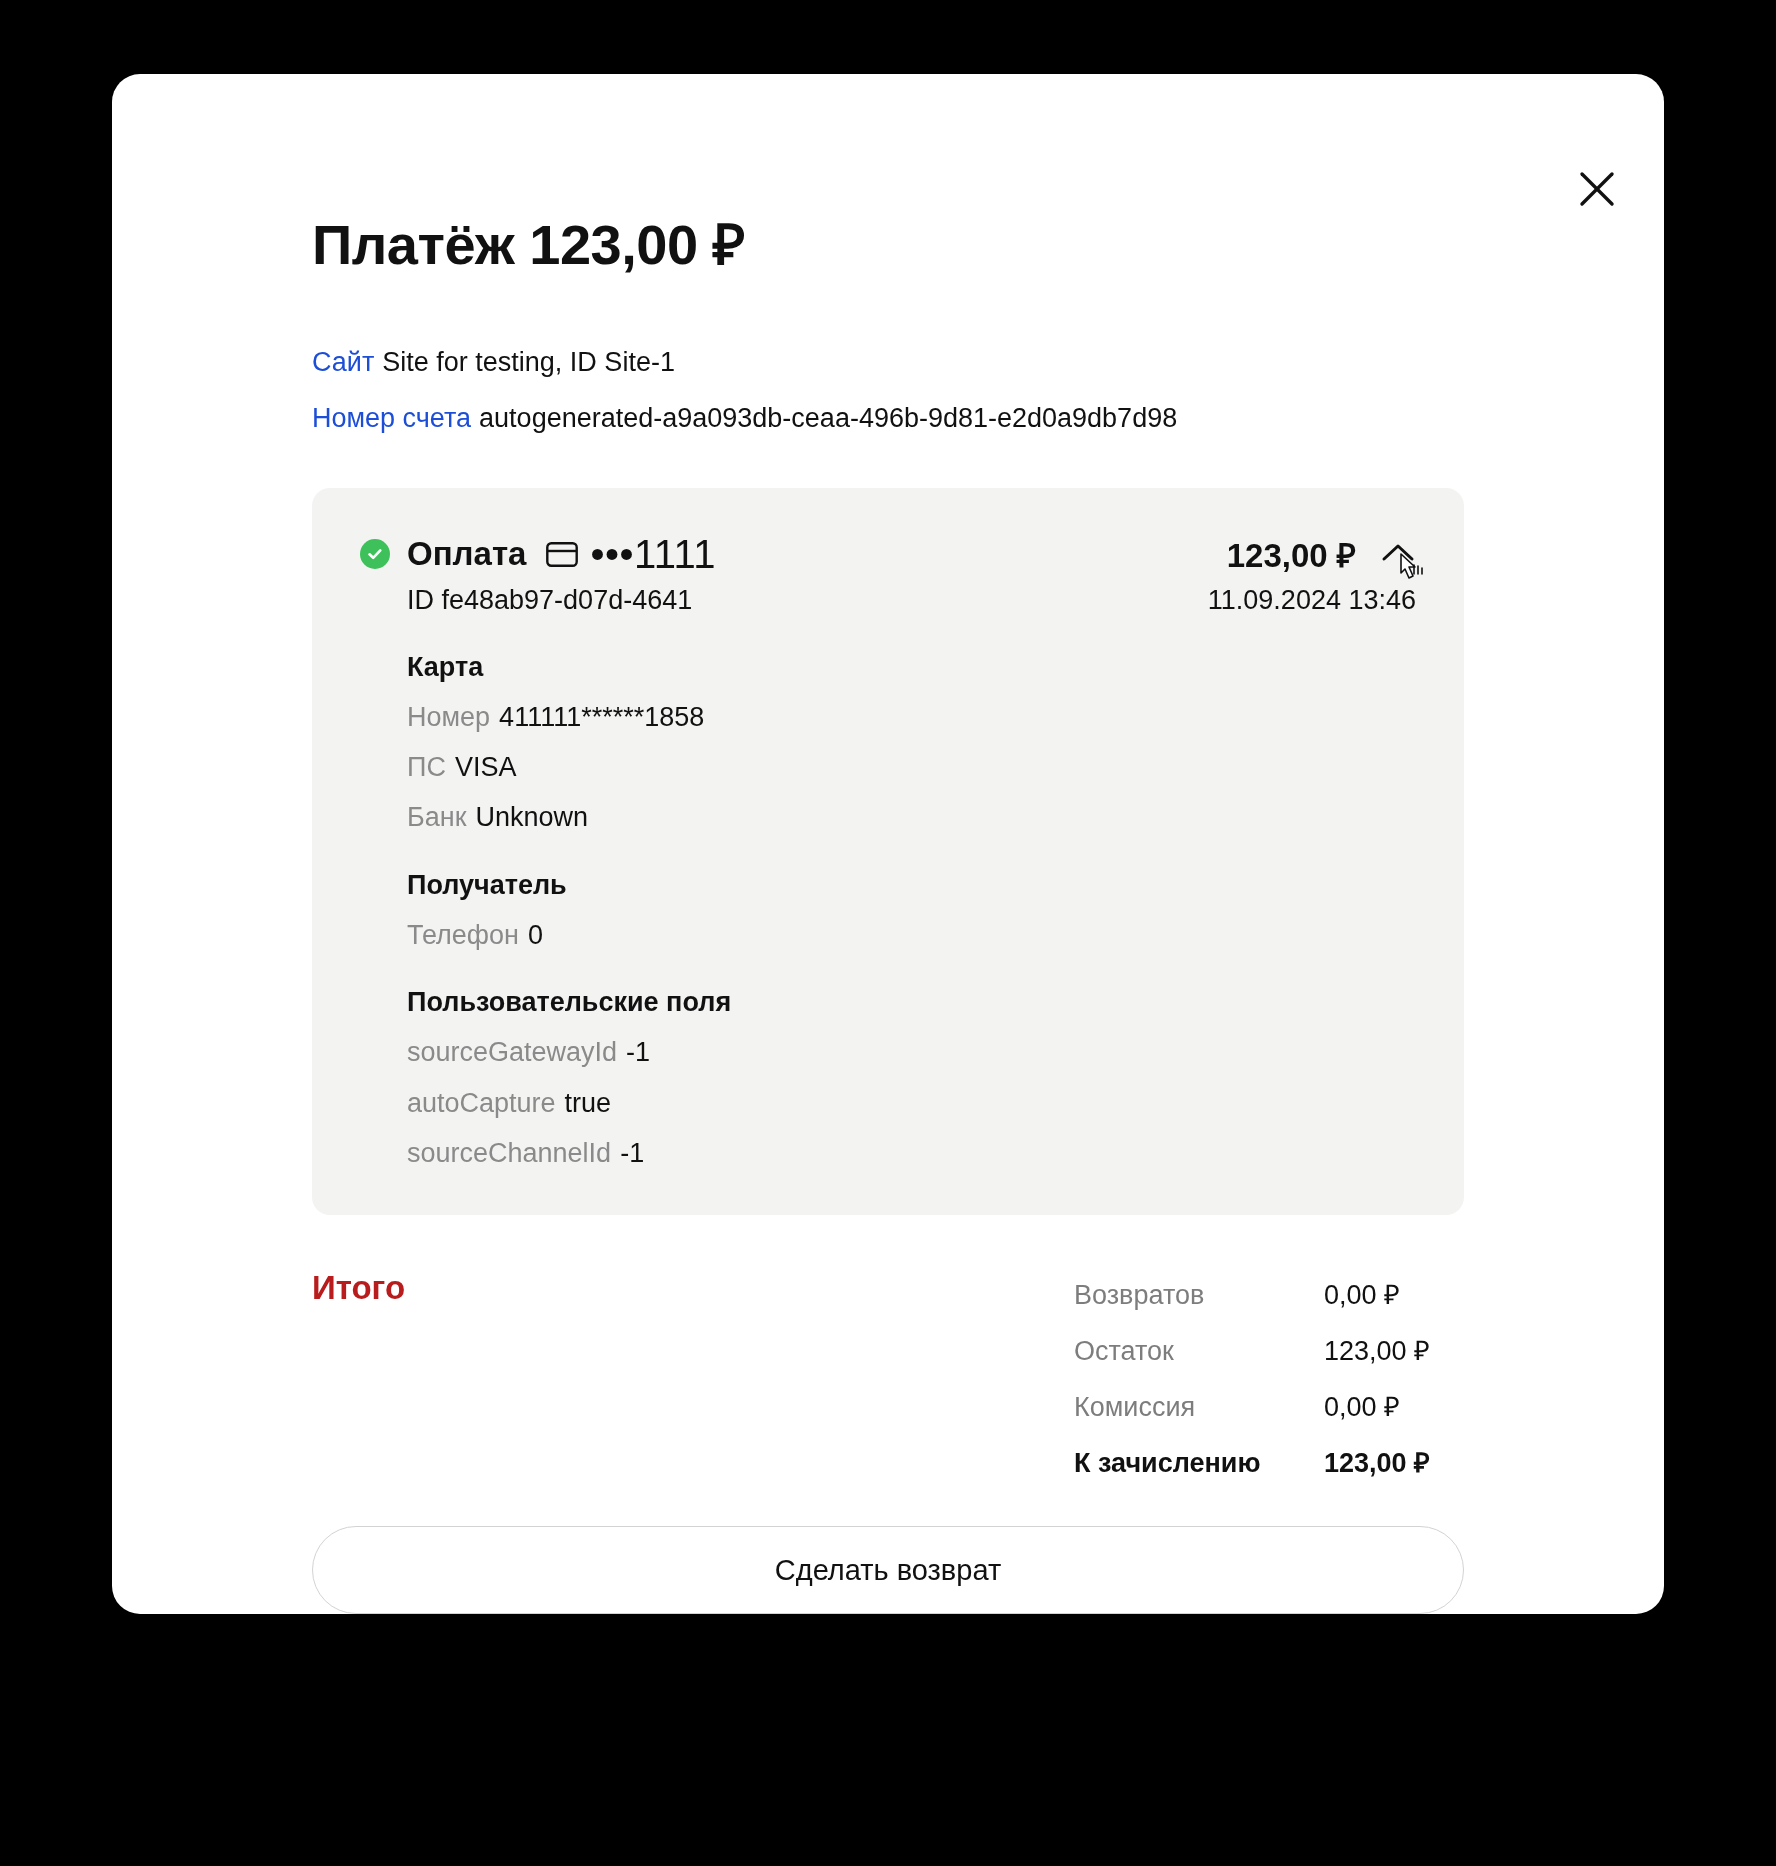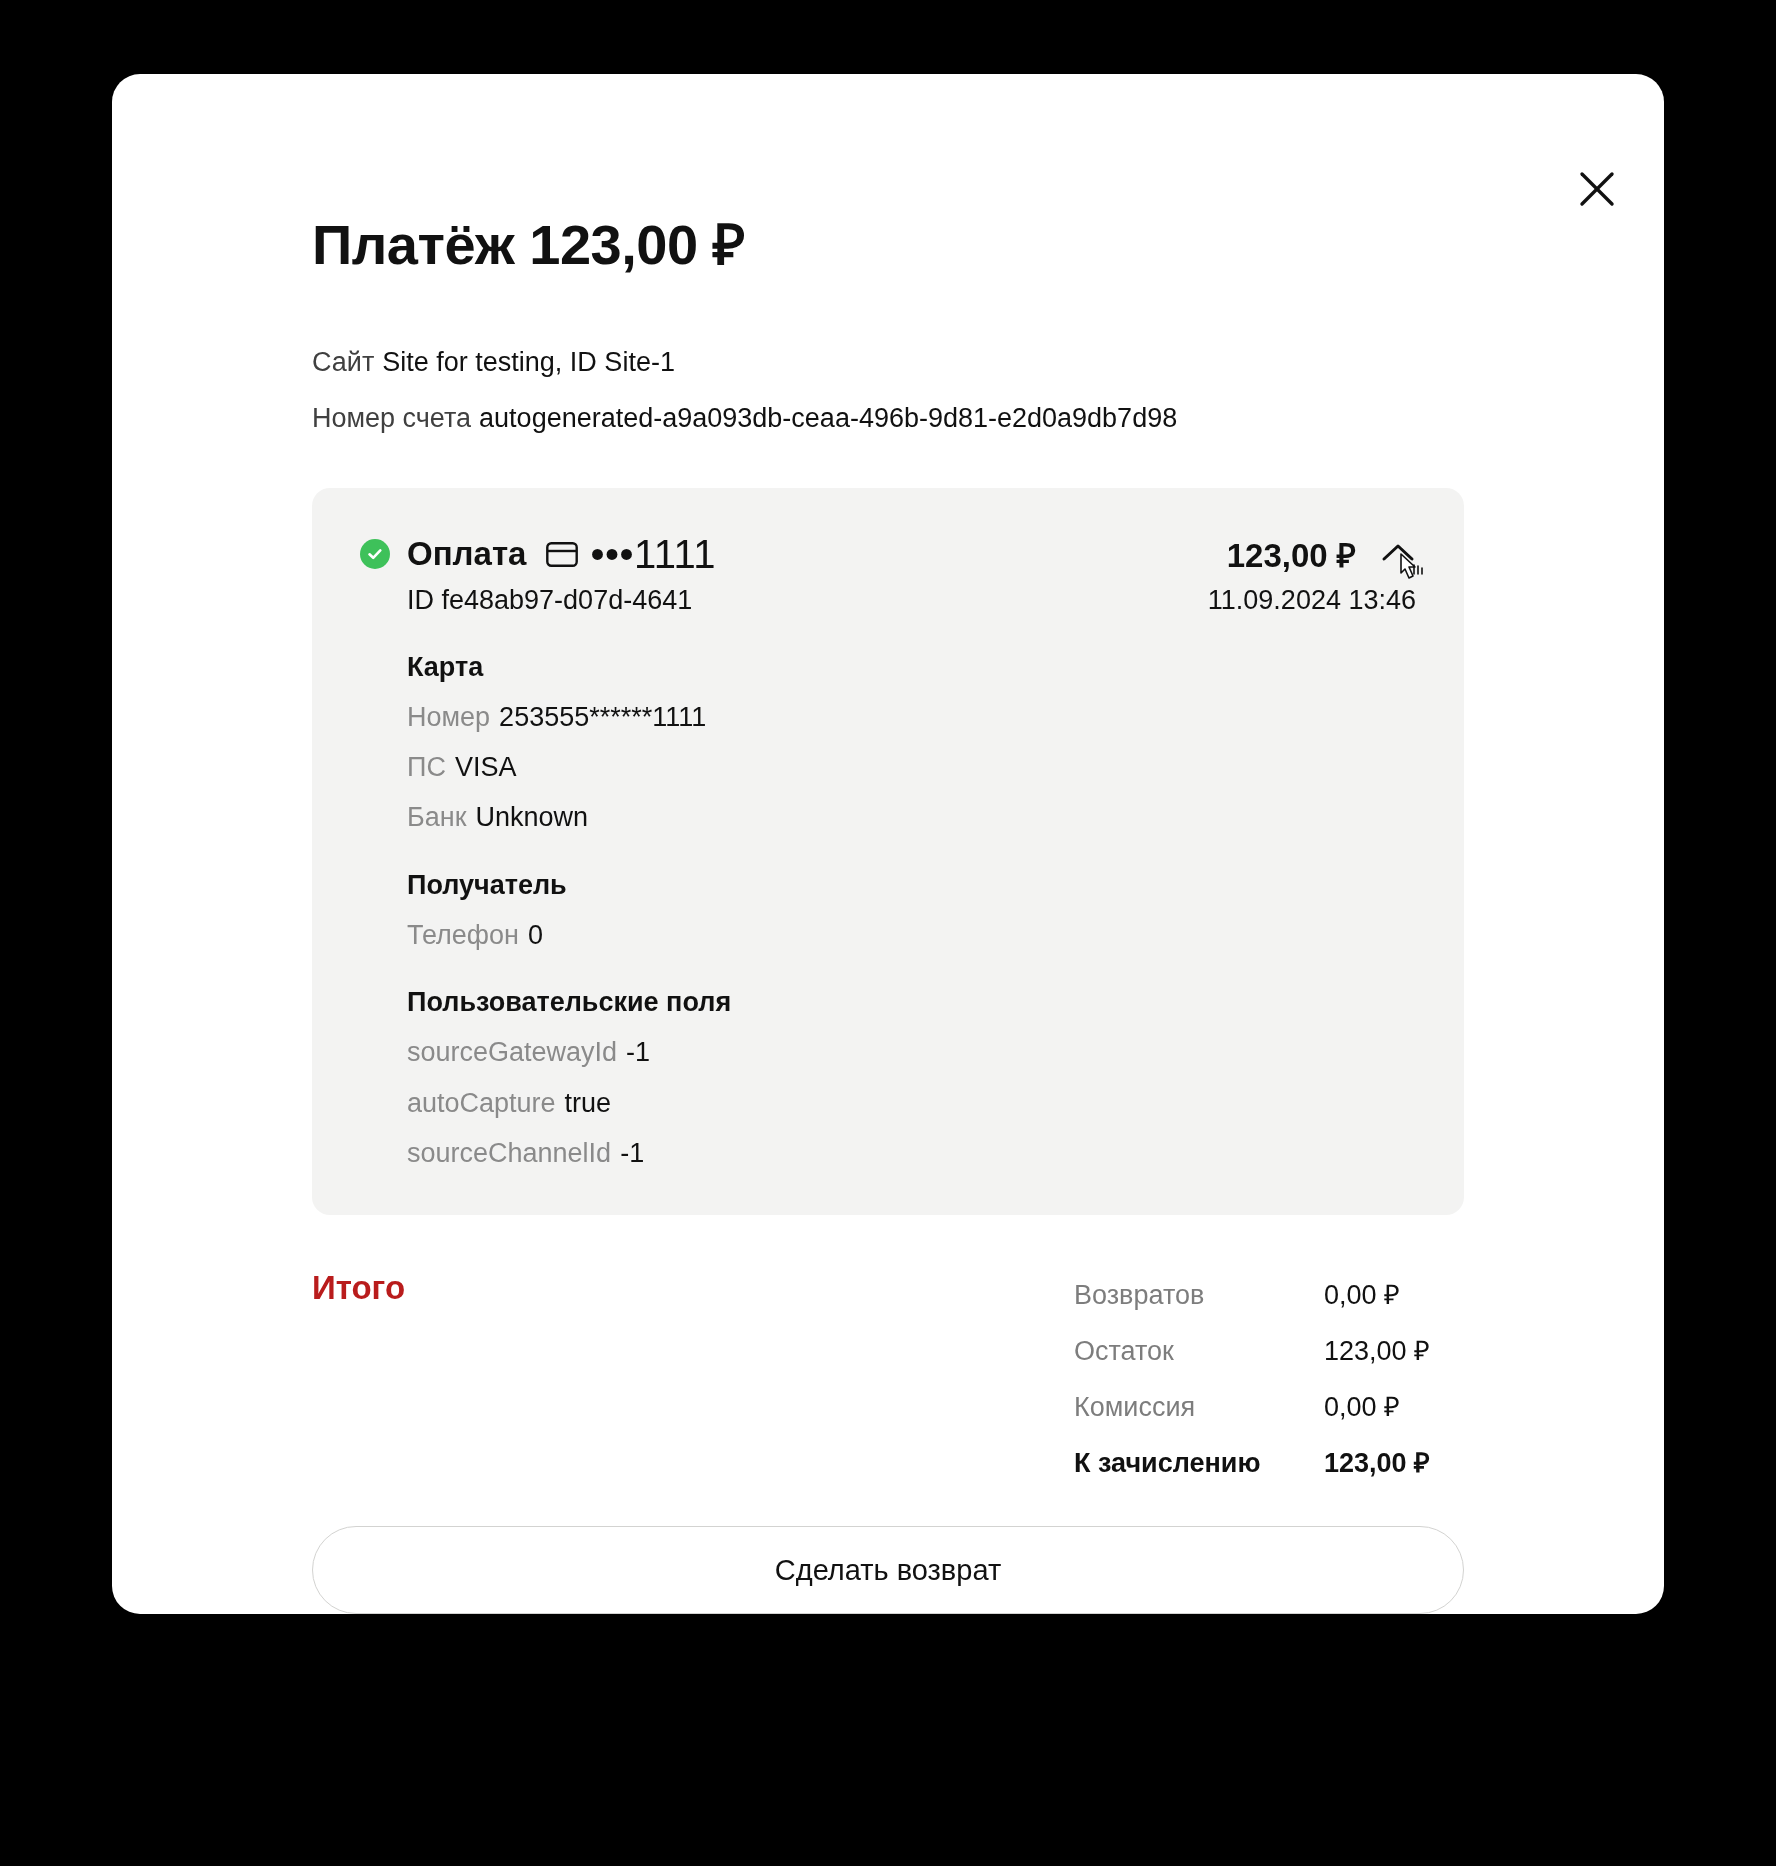--- a/index.html
+++ b/index.html
@@ -55,21 +55,21 @@
     line-height: 1.1;
   }
 
   .meta-row {
     font-size: 27px;
     line-height: 56px;
     color: #111111;
     white-space: nowrap;
   }
   .meta-label {
-    color: #404040;
+    color: #1d4ed8;
     margin-top: 48px;
   }
   .meta-value {
     color: #111111;
     margin-left: 8px;
   }
 
   .op-card {
     margin-top: 42px;
     background: #f3f3f2;
@@ -277,21 +277,21 @@
         </span>
       </div>
 
       <div class="op-subline">
         <span class="op-id">ID fe48ab97-d07d-4641</span>
         <span class="op-date">11.09.2024 13:46</span>
       </div>
 
       <div class="sect-title">Карта</div>
       <div class="kv">
-        <span class="k">Номер</span><span class="v">253555******1111</span>
+        <span class="k">Номер</span><span class="v">411111******1858</span>
       </div>
       <div class="kv">
         <span class="k">ПС</span><span class="v">VISA</span>
       </div>
       <div class="kv">
         <span class="k">Банк</span><span class="v">Unknown</span>
       </div>
 
       <div class="sect-title">Получатель</div>
       <div class="kv">

